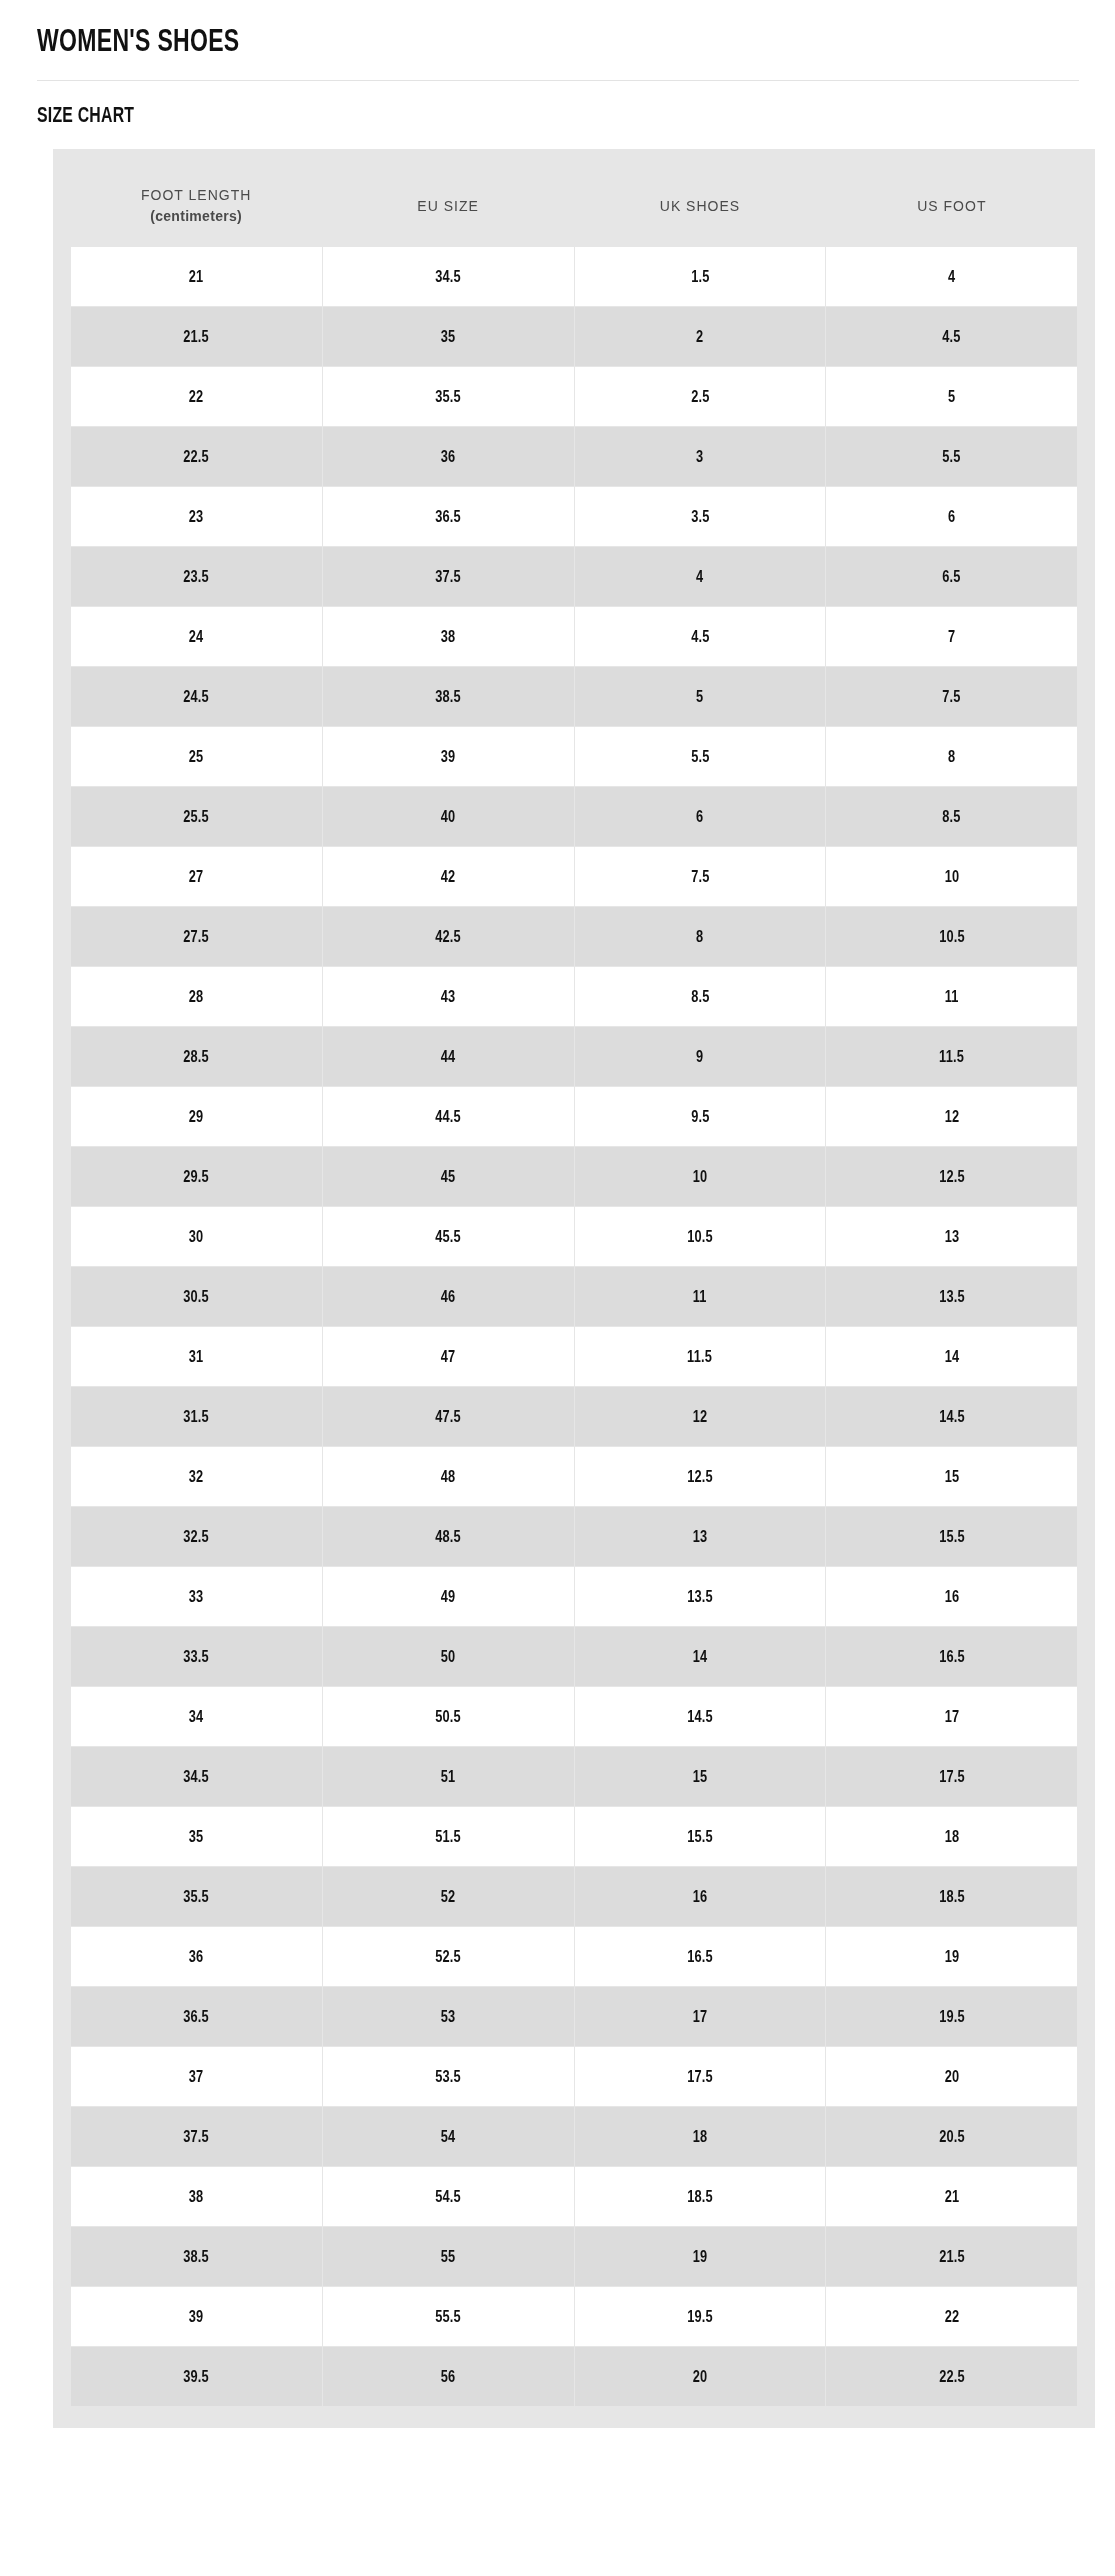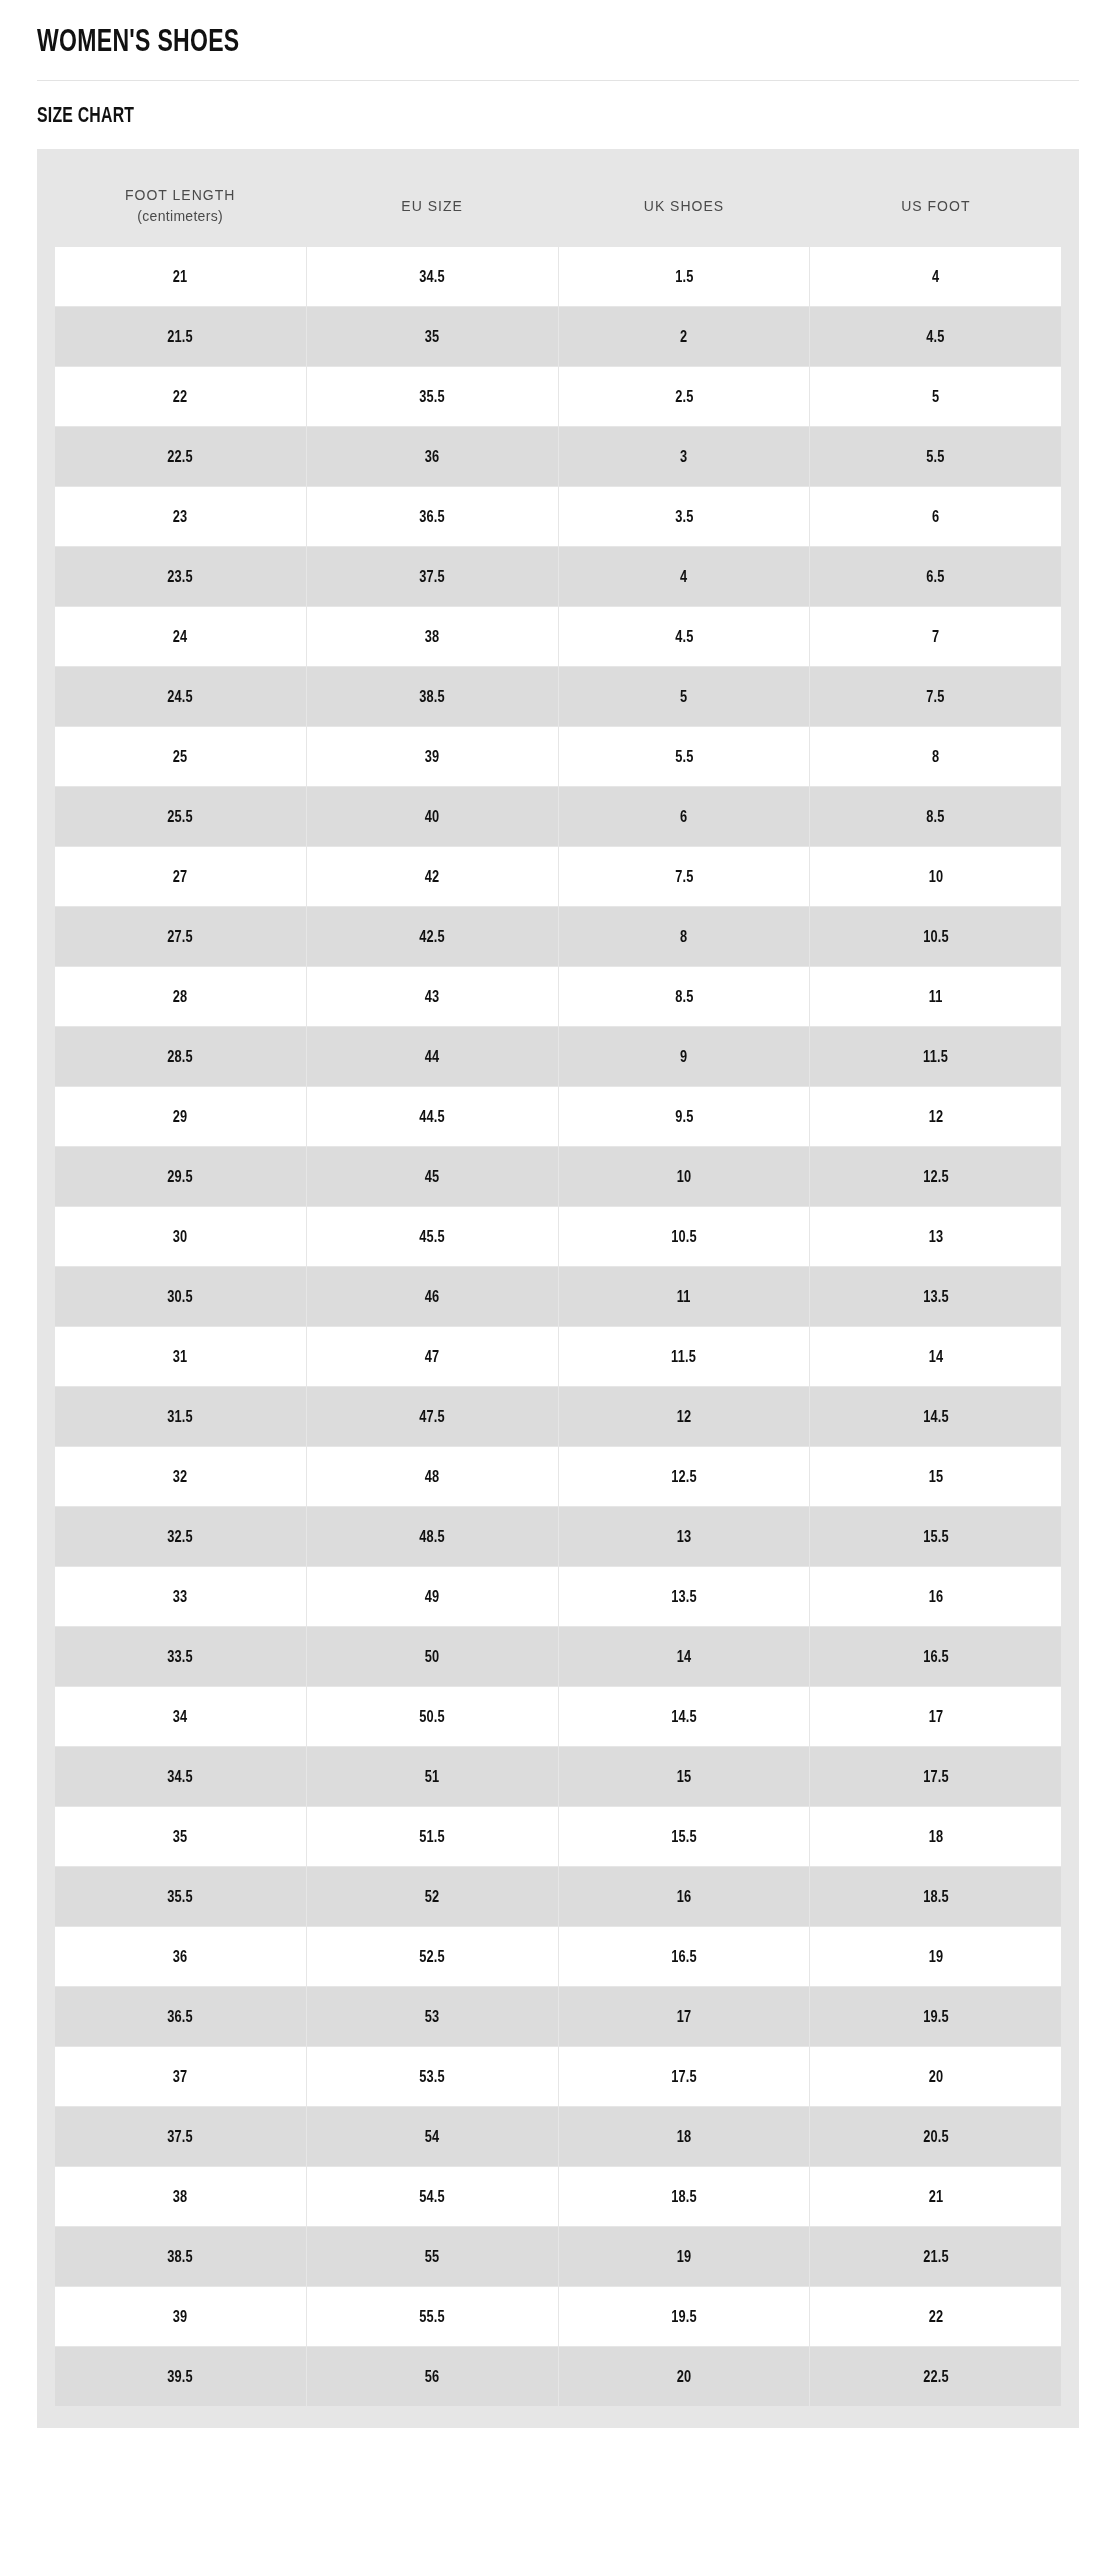--- a/index.html
+++ b/index.html
@@ -45,20 +45,21 @@
     padding: 22px 0 20.5px 0;
     transform: scaleX(0.72);
     transform-origin: left center;
     white-space: nowrap;
   }
   .table-wrap {
     background: #e6e6e6;
     padding: 20.5px 16.7px 20.5px 16.7px;
     box-sizing: border-box;
     width: 1042px;
+    margin-left: 16px;
   }
   table.size-table {
     border-collapse: separate;
     border-spacing: 1.9px 1.9px;
     width: 100%;
     table-layout: fixed;
   }
   table.size-table th {
     background: #e6e6e6;
     color: #4a4a4a;
@@ -69,20 +70,21 @@
     text-align: center;
     padding: 15px 3.7px 20.5px 3.7px;
     line-height: 1.45;
     vertical-align: middle;
   }
   table.size-table th .sub {
     display: block;
     text-transform: none;
     letter-spacing: 0.3px;
     font-size: 14px;
+    font-weight: bold;
   }
   table.size-table td {
     font-family: "Liberation Sans", sans-serif;
     font-size: 16px;
     font-weight: bold;
     color: #111111;
     text-align: center;
     padding: 0;
     height: 59px;
     vertical-align: middle;

